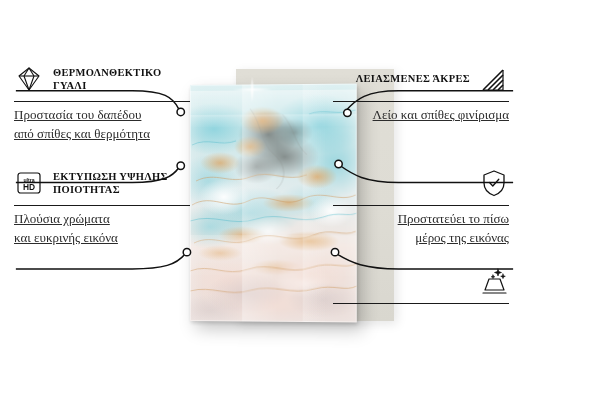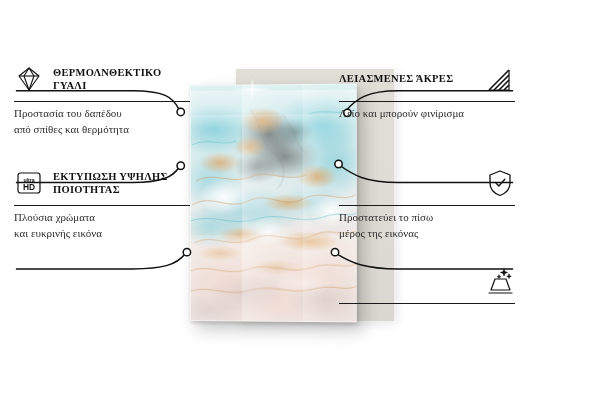--- a/index.html
+++ b/index.html
@@ -56,39 +56,39 @@
   }
   .sparkle:before{ width:40px; height:4px; }
   .sparkle:after{ width:4px; height:26px; }
 
   
   #leaders{ position:absolute; inset:0; }
 
   
   .feature{ position:absolute; width:176px; }
   .feature.left{ left:14px; text-align:left; }
-  .feature.right{ right:14px; text-align:left; }
+  .feature.right{ right:20px; text-align:right; }
 
   .f-head{
     display:flex; align-items:center; gap:9px; min-height:34px;
   }
   .feature.right .f-head{ flex-direction:row-reverse; }
 
   .f-title{
     font-family:"Liberation Serif", serif;
     font-size:10.5px; font-weight:bold; letter-spacing:.3px;
     color:#111; line-height:1.28; text-transform:uppercase;
     flex:1;
   }
   .f-rule{
     height:0; border-top:1.4px solid #1a1a1a; margin:5px 0 4px 0; width:100%;
   }
   .f-sub{
     font-family:"Liberation Serif", serif;
-    font-size:11px; color:#2c2c2c; line-height:1.45;
+    font-size:13px; color:#2c2c2c; line-height:1.45;text-decoration:underline;
   }
 
   .icon{ width:30px; height:30px; flex:0 0 30px; display:block; }
   .icon svg{ display:block; width:30px; height:30px; }
 </style>
 </head>
 <body>
 
 <div id="stage">
 
@@ -269,21 +269,21 @@
               <path d="M9 26 L24 11"></path>
               <path d="M14 26 L24 16"></path>
               <path d="M19 26 L24 21"></path>
           <path d="M24 6 L24 26 L4 26" fill="none" stroke-width="1.2"></path>
         </g>
           </svg>
       </span>
       <div class="f-title">ΛΕΙΑΣΜΕΝΕΣ ΆΚΡΕΣ</div>
     </div>
     <div class="f-rule"></div>
-    <div class="f-sub">Λείο και μπορούν φινίρισμα</div>
+    <div class="f-sub">Λείο και σπίθες φινίρισμα</div>
   </div>
 
   <div class="feature right" style="top:166px">
     <div class="f-head">
       <span class="icon">
         <svg viewBox="0 0 30 30">
             <g fill="none" stroke="#111" stroke-width="1.3" stroke-linecap="round" stroke-linejoin="round">
           <path d="M15 3 L25 7 V15 C25 21 20.5 25.5 15 27.5 C9.5 25.5 5 21 5 15 V7 Z"></path>
           <path d="M10.5 14.5 L13.8 18 L19.8 11.2"></path>
         </g>

